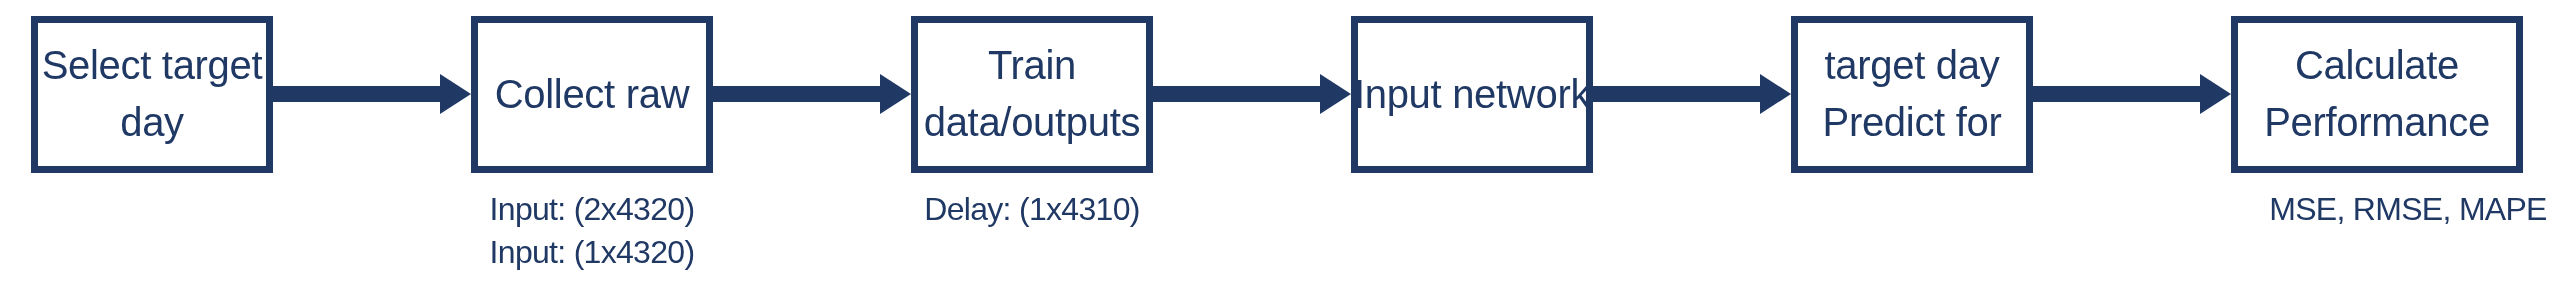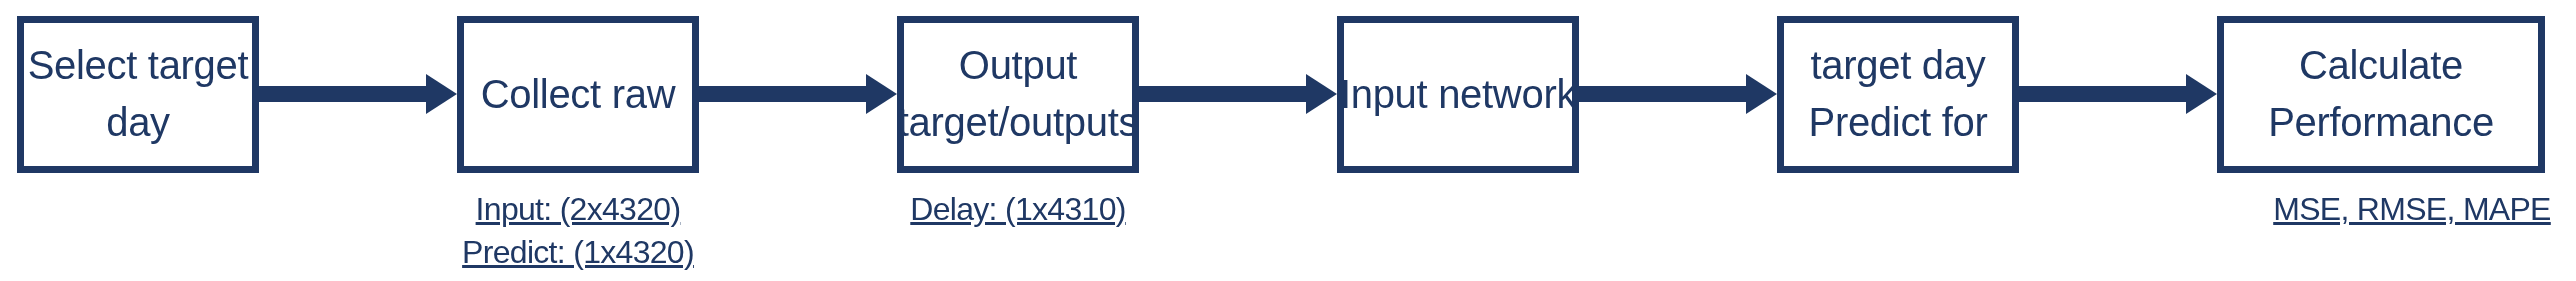--- a/index.html
+++ b/index.html
@@ -12,32 +12,32 @@
     height: 282px;
     overflow: hidden;
     font-family: "Liberation Sans", sans-serif;
     color: #1F3864;
   }
   .flowchart {
     display: flex;
     flex-wrap: nowrap;
     align-items: flex-start;
     width: 2576px;
-    padding-left: 17px;
+    padding-left: 31px;
     box-sizing: border-box;
   }
   .step {
     flex: 0 0 auto;
     width: 242px;
     display: flex;
     flex-direction: column;
     align-items: center;
   }
   .step.wide {
-    width: 328px;
+    width: 292px;
   }
   .box {
     box-sizing: border-box;
     width: 100%;
     height: 157px;
     margin-top: 15.7px;
     border: 7.5px solid #1F3864;
     background: #ffffff;
     display: flex;
     flex-direction: column;
@@ -56,21 +56,20 @@
   .annotation {
     margin-top: 15px;
     text-align: center;
   }
   .annotation .line {
     display: block;
     font-size: 32px;
     line-height: 43px;
     letter-spacing: -0.7px;
     white-space: nowrap;
-    text-decoration: underline;
   }
   .annotation .line:empty { display: none; }
   .annotation.shift-right {
     transform: translateX(31px);
   }
   .arrow {
     flex: 0 0 auto;
     width: 198px;
     height: 157px;
     margin-top: 15.7px;
@@ -107,33 +106,33 @@
     <div class="shaft"></div>
     <div class="head"></div>
   </div>
 
   <div class="step">
     <div class="box">
       <span class="line">Collect raw</span>
     </div>
     <div class="annotation">
       <span class="line">Input: (2x4320)</span>
-      <span class="line">Predict: (1x4320)</span>
+      <span class="line">Input: (1x4320)</span>
     </div>
   </div>
 
   <div class="arrow">
     <div class="shaft"></div>
     <div class="head"></div>
   </div>
 
   <div class="step">
     <div class="box">
-      <span class="line">Output</span>
-      <span class="line">target/outputs</span>
+      <span class="line">Train</span>
+      <span class="line">data/outputs</span>
     </div>
     <div class="annotation">
       <span class="line">Delay: (1x4310)</span>
     </div>
   </div>
 
   <div class="arrow">
     <div class="shaft"></div>
     <div class="head"></div>
   </div>

